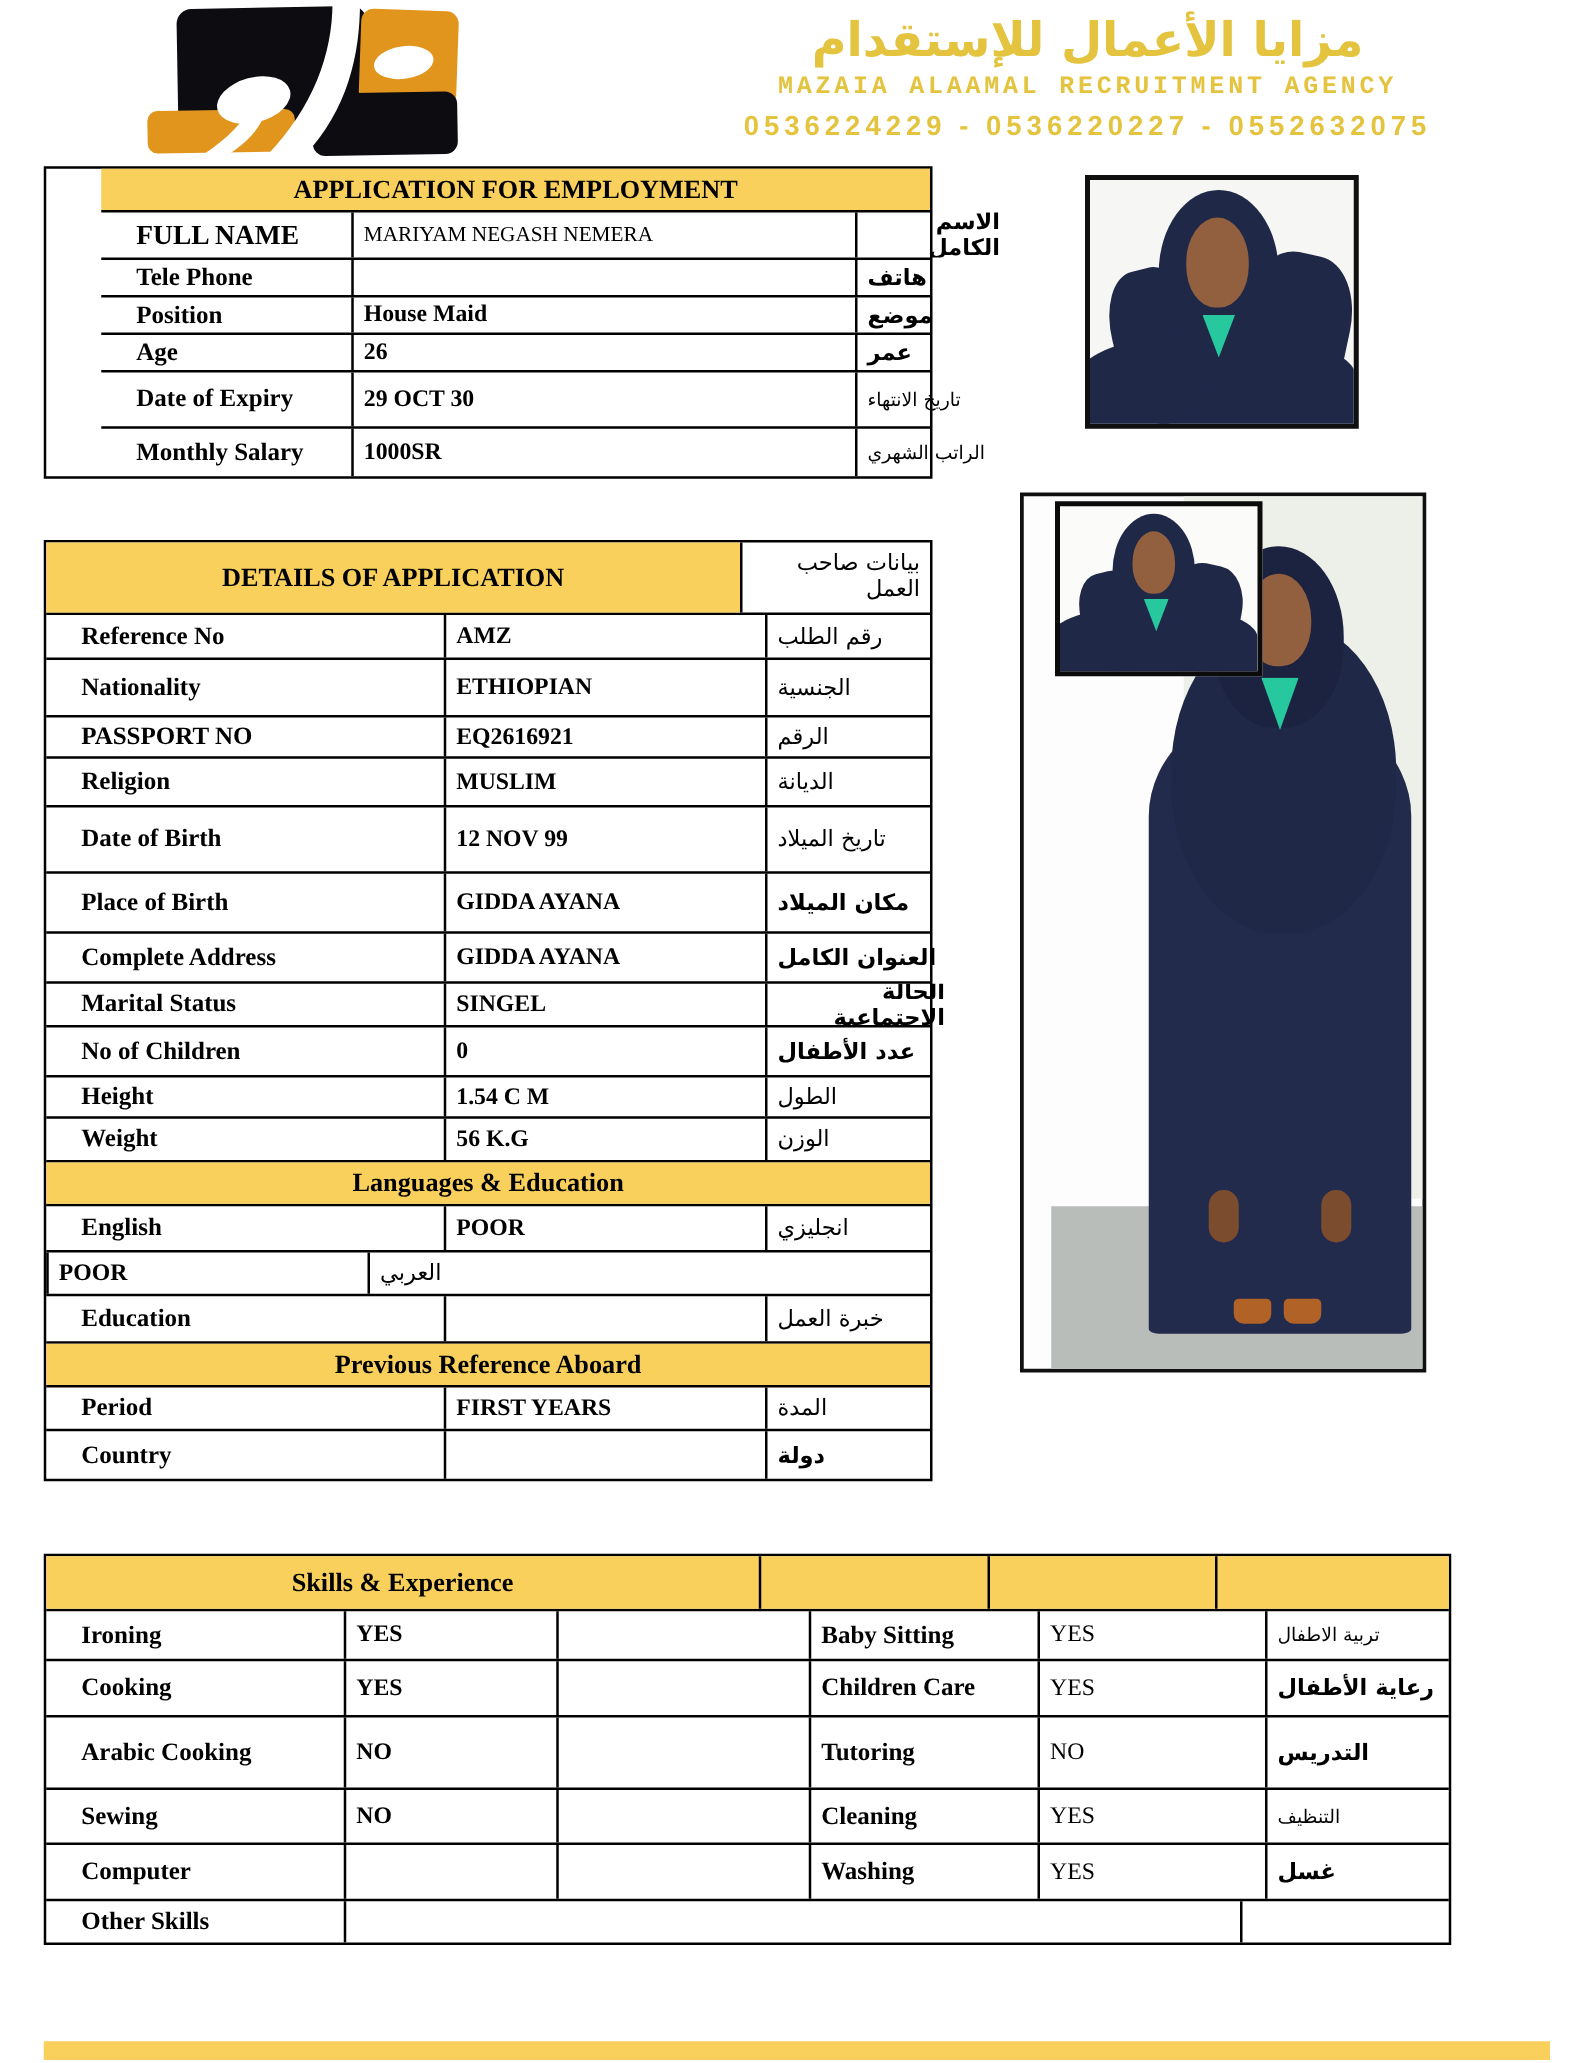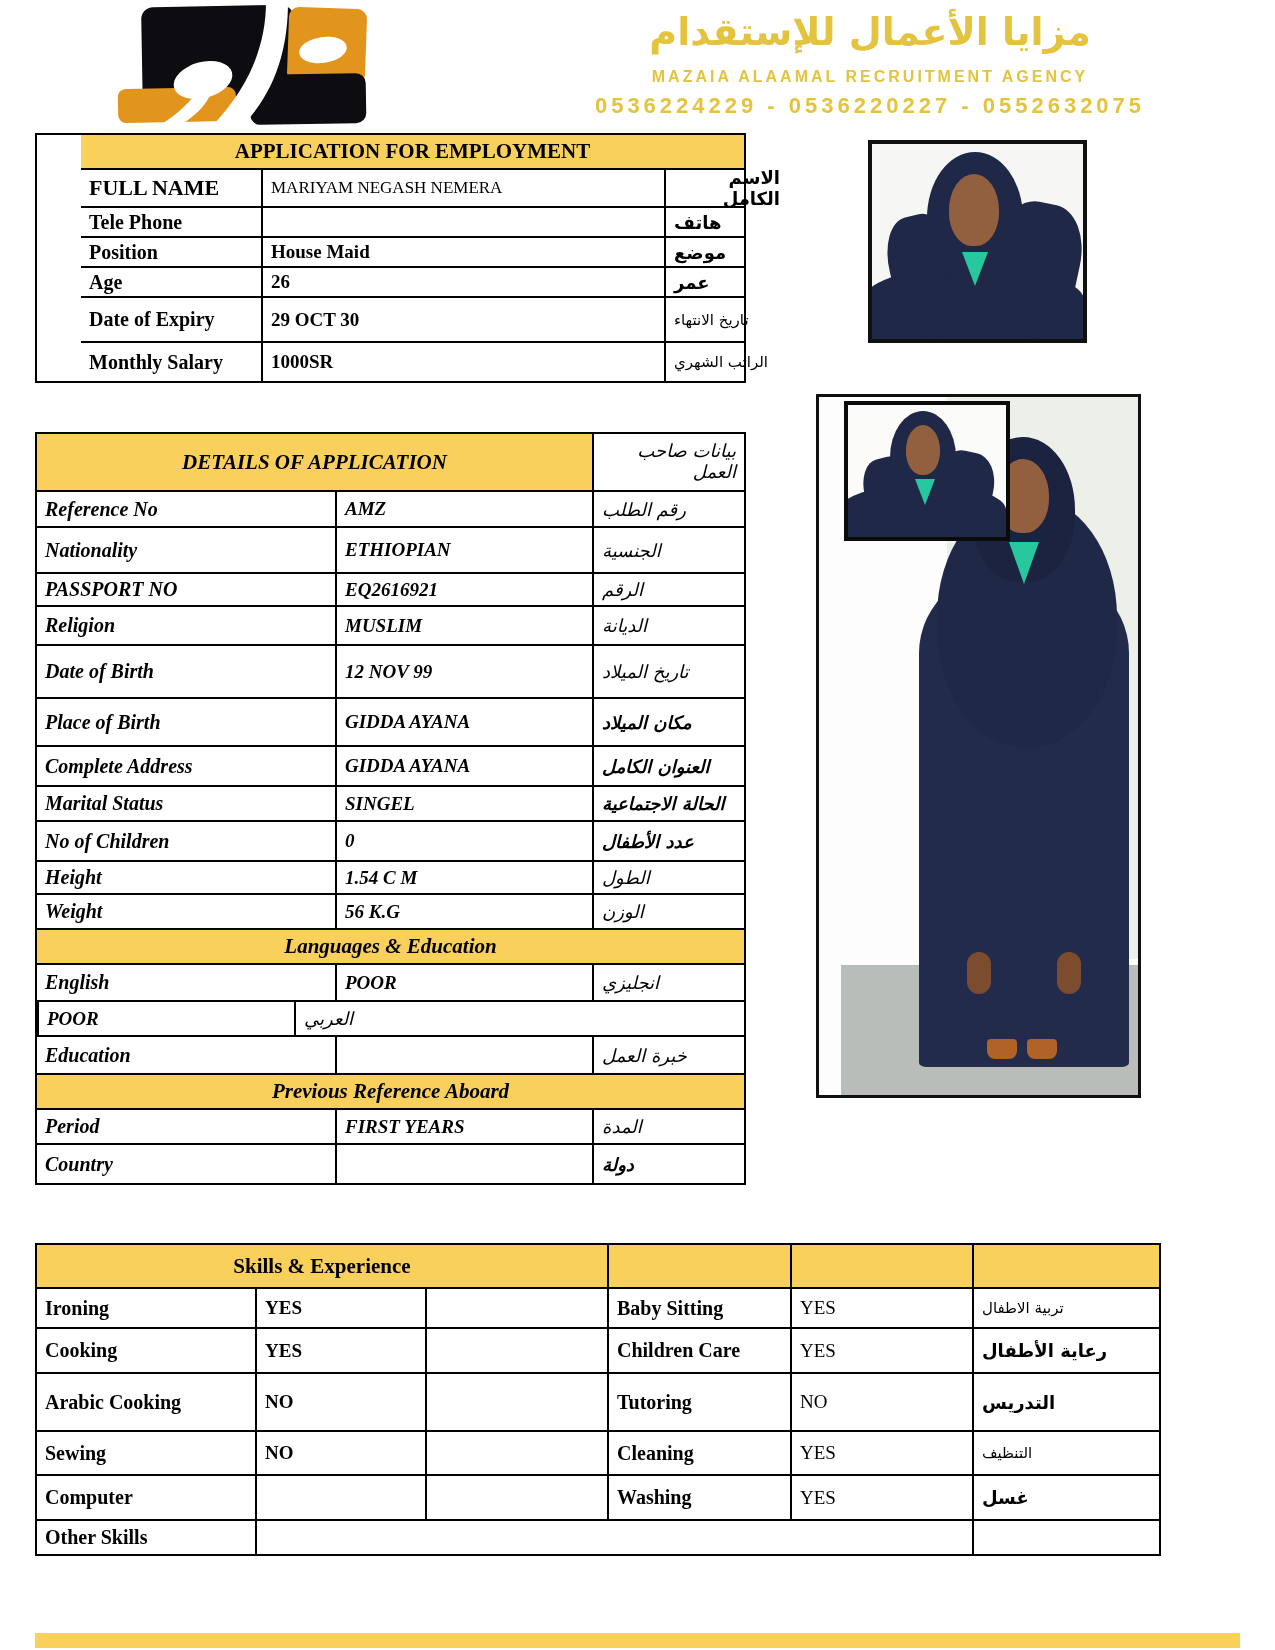--- a/index.html
+++ b/index.html
@@ -11,50 +11,50 @@
   .logo .shape{position:absolute;}
   .blk-main{left:24px;top:4px;width:152px;height:108px;background:#0c0c11;border-radius:12px;transform:rotate(-1deg);}
   .org-tr{left:170px;top:6px;width:78px;height:76px;background:#e2951d;border-radius:10px;transform:rotate(2deg);}
   .org-bl{left:0;top:86px;width:118px;height:34px;background:#e2951d;border-radius:8px;transform:rotate(-1deg);}
   .blk-br{left:132px;top:72px;width:116px;height:50px;background:#0c0c11;border-radius:10px;transform:rotate(-1deg);}
   .logo svg{position:absolute;left:0;top:0;}
 
   
   .brand{position:absolute;left:540px;top:12px;width:660px;text-align:center;color:#e4c33e;}
   .brand-ar{font-size:38px;font-weight:bold;direction:rtl;font-family:"DejaVu Sans",sans-serif;line-height:1.1;}
-  .brand-en{font-size:16px;font-weight:bold;letter-spacing:3px;margin-top:14px;font-family:Liberation Sans, sans-serif;}
+  .brand-en{font-size:20px;font-weight:bold;letter-spacing:3px;margin-top:4px;font-family:Liberation Mono, monospace;}
   .brand-ph{font-size:22px;font-weight:bold;letter-spacing:4px;margin-top:7px;font-family:"Liberation Sans",sans-serif;}
 
   
   .tbl{position:absolute;border:2px solid #000;box-sizing:border-box;background:#fff;}
   .row{display:flex;box-sizing:border-box;border-top:2px solid #000;}
   .row:first-child{border-top:none;}
   .cell{box-sizing:border-box;display:flex;align-items:center;padding:1px 8px;flex:none;overflow:hidden;}
   .bl{border-left:2px solid #000;}
   .yellow{background:#fad05c;}
   .hdr{justify-content:center;font-weight:bold;font-size:21px;}
   .full{width:100%;}
-  .lbl{font-weight:bold;font-size:20px;}
+  .lbl{font-weight:bold;font-size:20px;margin-left:20px;}
   .val{font-weight:bold;font-size:19px;}
   .reg{font-weight:normal;font-size:17px;}
   .ar{justify-content:flex-end;direction:rtl;text-align:right;font-size:18px;
       font-family:"DejaVu Sans",sans-serif;font-weight:normal;}
   .ar.b{font-weight:bold;}
   .ar.sm{font-size:15px;}
   .val2{font-weight:normal;font-size:19px;}
   .big{font-size:22px;}
 
   
   #t1{left:35px;top:133px;width:711px;padding-left:44px;}
   #t1 .c1{width:180px;}
   #t1 .c2{width:403px;}
   #t1 .c3{width:124px;}
 
   
-  #t2{left:35px;top:432px;width:711px;font-style:italic;}
+  #t2{left:35px;top:432px;width:711px;}
   #t2 .c1{width:298px;}
   #t2 .c2{width:257px;}
   #t2 .c3{width:152px;}
   #t2 .merged{width:555px;}
   .hdr-ar{line-height:1.15;align-items:center;}
 
   
   #t3{left:35px;top:1243px;width:1126px;}
   #t3 .k1{width:218px;}
   #t3 .k2{width:170px;}

